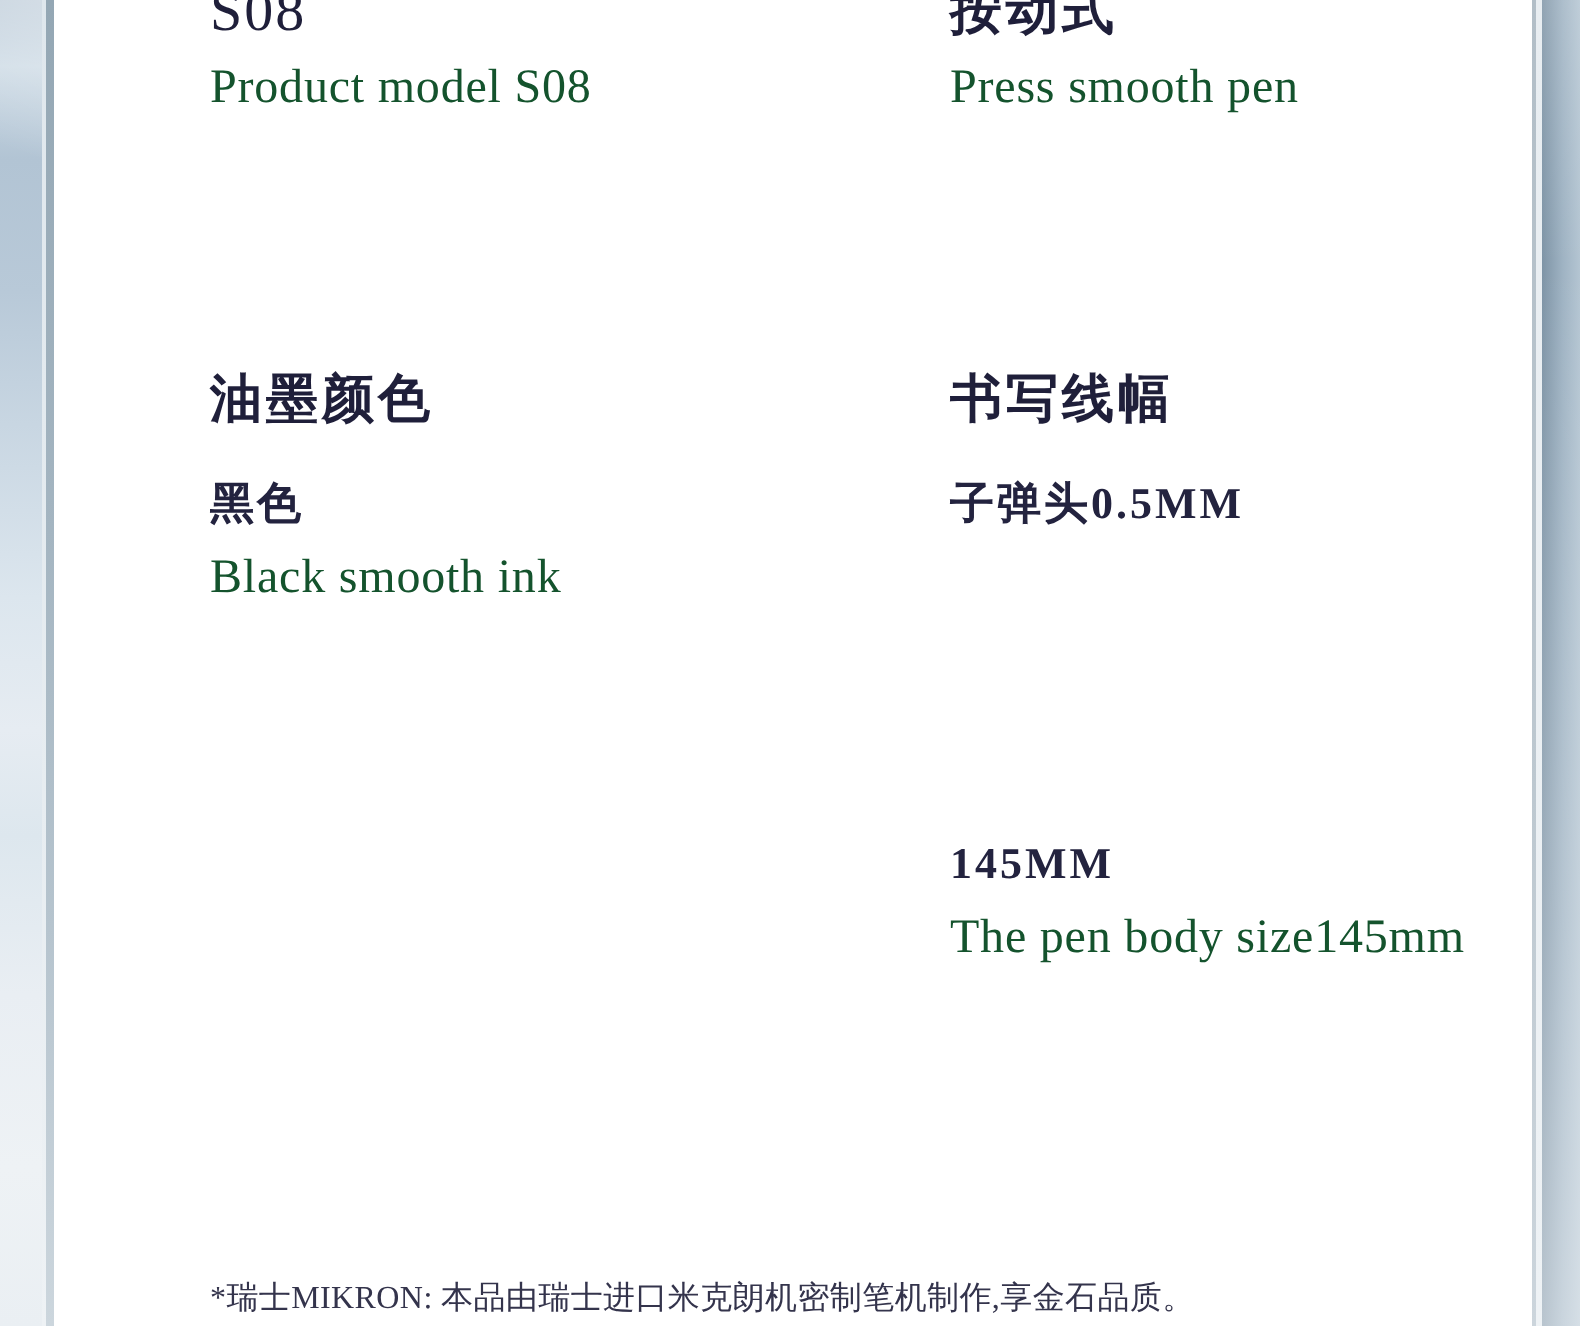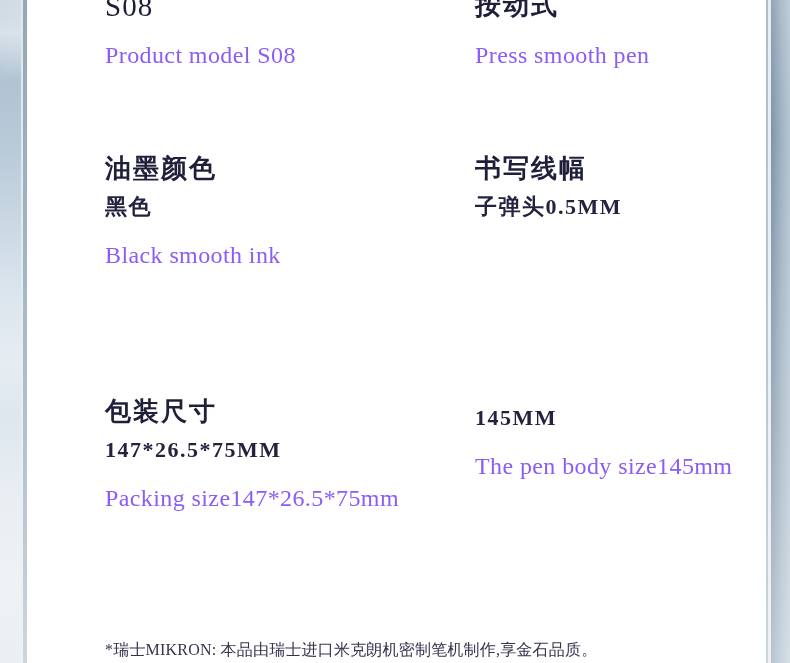--- a/index.html
+++ b/index.html
@@ -46,36 +46,36 @@
       linear-gradient(90deg, #7e94a6 0%, #8da2b3 25%, #9fb3c3 55%, #b4c5d2 100%);
   }
   
   .card{
     position:absolute;left:27px;top:0;right:24px;bottom:0;background:#ffffff;
   }
   .spec{position:absolute;}
   .col-l{left:78px;}
   .col-r{left:448px;}
   .row1{top:-10px;}
-  .row2{top:153px;}
+  .row2{top:184px;}
   .row3{top:396px;}
   .spec-title{
     font-size:26px;line-height:32px;font-weight:700;
     color:#1f1f3a;letter-spacing:2px;
   }
   .spec-title.latin{
     font-weight:400;font-size:29px;letter-spacing:1px;
   }
   .spec-value{
-    margin-top:7px;font-size:22px;line-height:30px;font-weight:600;
+    margin-top:21px;font-size:22px;line-height:30px;font-weight:600;
     color:#23233f;letter-spacing:1.5px;
   }
   .spec-caption{
-    margin-top:18px;font-size:24px;line-height:30px;font-weight:400;
-    color:#8b5cf6;letter-spacing:0.4px;
+    margin-top:7px;font-size:24px;line-height:30px;font-weight:400;
+    color:#14532d;letter-spacing:0.4px;
   }
   .footnote{
     position:absolute;left:78px;font-size:16px;line-height:22px;
     color:#34344c;letter-spacing:0.2px;white-space:nowrap;
   }
   .footnote.fn1{top:611px;}
   .footnote.fn2{top:639px;}
 </style>
 </head>
 <body>
@@ -102,25 +102,20 @@
       <div class="spec-title">油墨颜色</div>
       <div class="spec-value">黑色</div>
       <div class="spec-caption">Black smooth ink</div>
     </div>
 
     <div class="spec row2 col-r">
       <div class="spec-title">书写线幅</div>
       <div class="spec-value">子弹头0.5MM</div>
     </div>
 
-    <div class="spec row3 col-l">
-      <div class="spec-title">包装尺寸</div>
-      <div class="spec-value">147*26.5*75MM</div>
-      <div class="spec-caption">Packing size147*26.5*75mm</div>
-    </div>
 
     <div class="spec row3 col-r">
       <div class="spec-value">145MM</div>
       <div class="spec-caption">The pen body size145mm</div>
     </div>
 
     <div class="footnote fn2">*瑞士MIKRON: 本品由瑞士进口米克朗机密制笔机制作,享金石品质。</div>
 
   </div>
 

